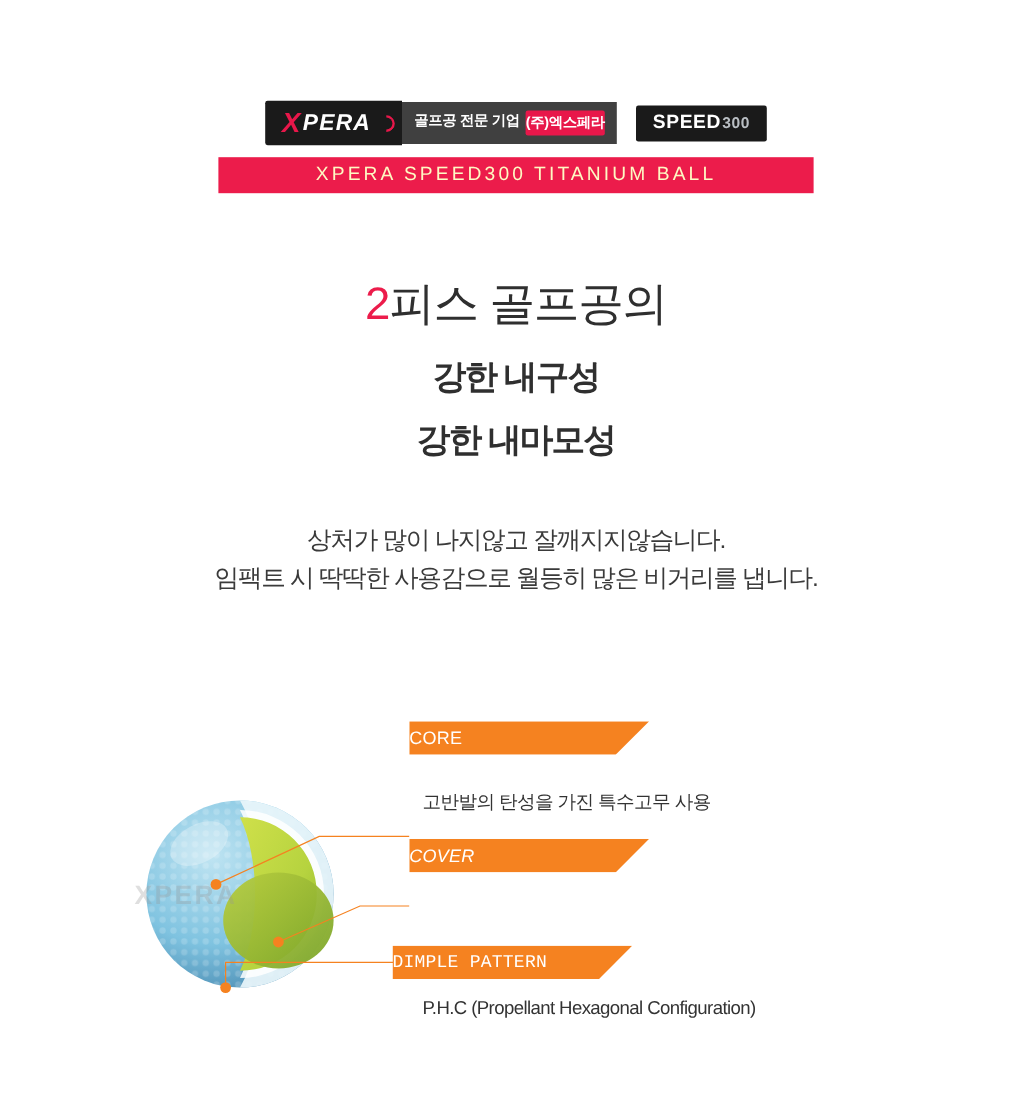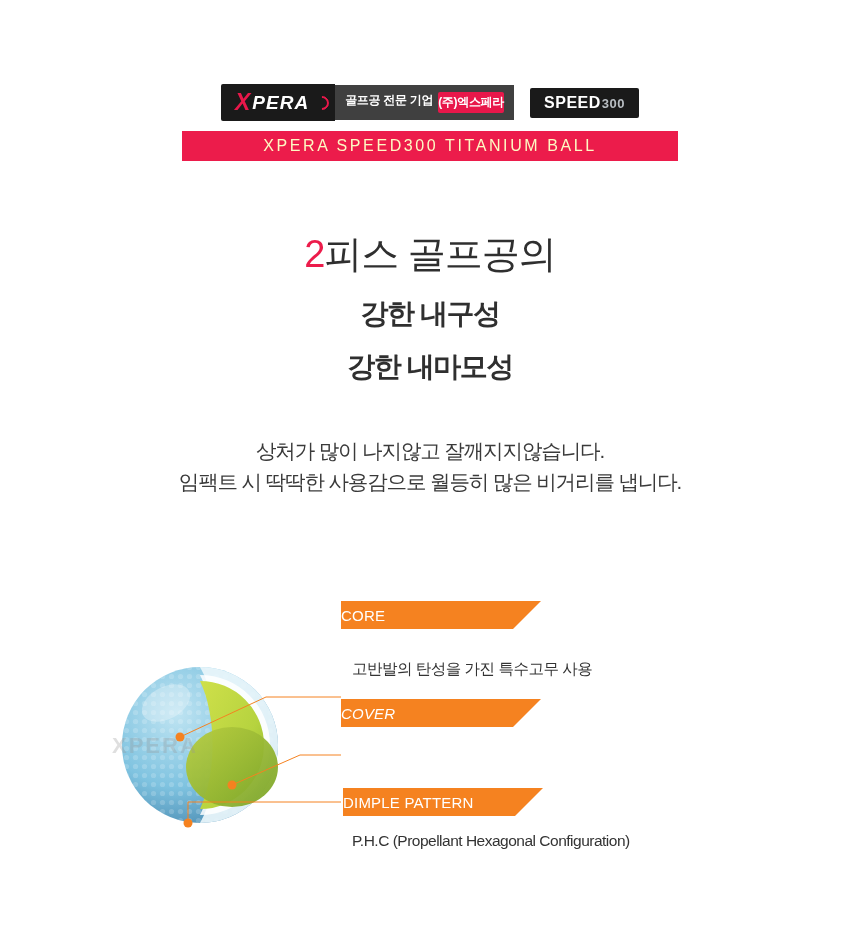--- a/index.html
+++ b/index.html
@@ -310,21 +310,21 @@
   </div>
   <div class="desc d1">고반발의 탄성을 가진 특수고무 사용</div>
 
   <div class="tab-clip cover" style="left:341px; top:114px; width:200px;font-style:italic;">
     <div class="tab-shape"></div>
     <div class="tab" style="position:relative; left:0; top:0; width:200px; background:none;">
       <span class="tab-label">COVER</span>
     </div>
   </div>
 
-  <div class="tab-clip dimple" style="left:343px; top:203px; width:200px;">
+  <div class="tab-clip dimple" style="left:327px; top:203px; width:200px;font-family:Liberation Mono, monospace;">
     <div class="tab-shape"></div>
     <div class="tab" style="position:relative; left:0; top:0; width:200px; background:none;">
       <span class="tab-label">DIMPLE PATTERN</span>
     </div>
   </div>
   <div class="desc d3">P.H.C (Propellant Hexagonal Configuration)</div>
 
 </div>
 
 </body></html>

